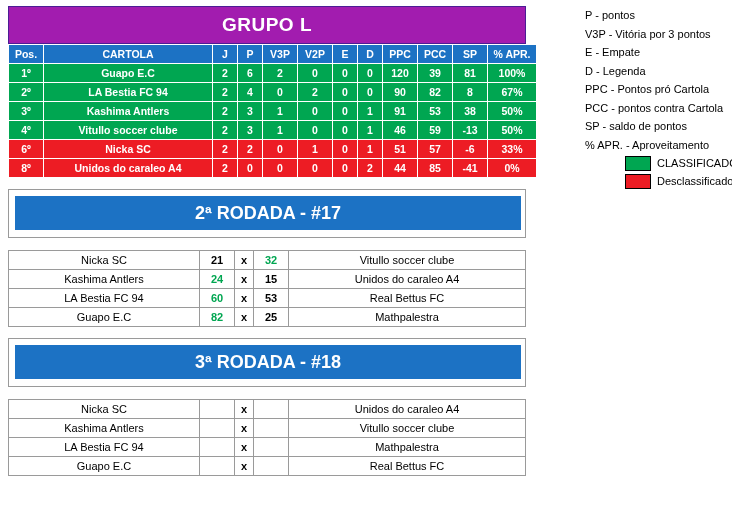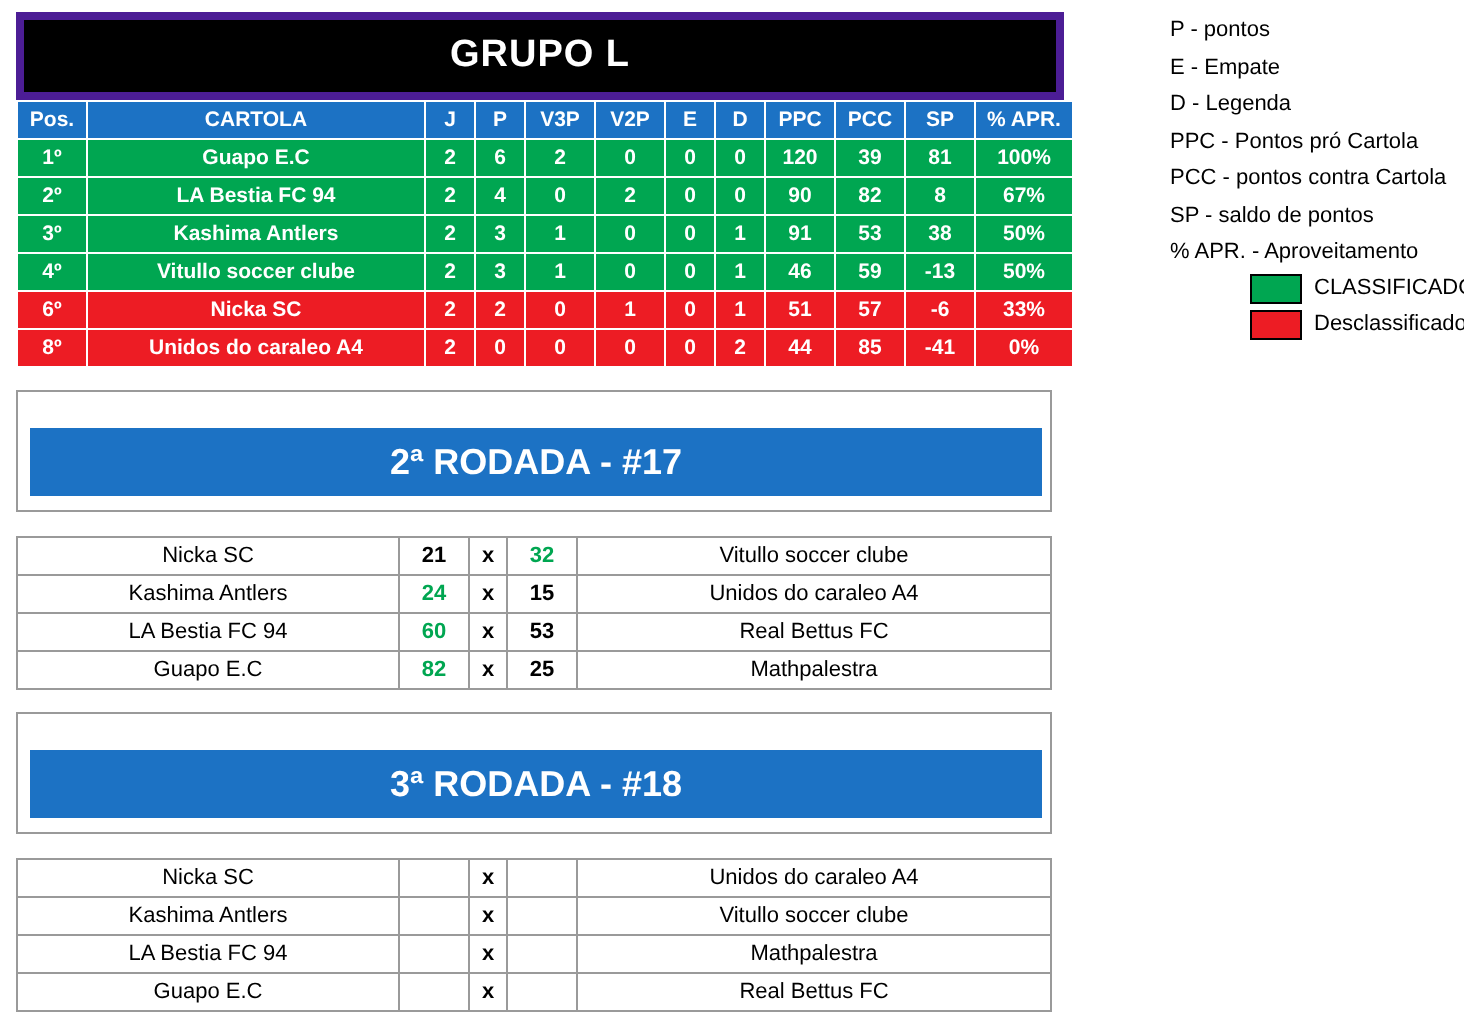--- a/index.html
+++ b/index.html
@@ -27,22 +27,22 @@
     position: absolute;
     left: 8px;
     top: 6px;
     width: 530px;
   }
 
   
   .group-banner {
     width: 516px;
     height: 36px;
-    background: #000000;
-    border: 4px solid #4c1d95;
+    background: #a21caf;
+    border: 1px solid #4c1d95;
     color: #ffffff;
     font-size: 19px;
     font-weight: bold;
     display: flex;
     align-items: center;
     justify-content: center;
     letter-spacing: 0.5px;
   }
 
   
@@ -89,21 +89,21 @@
     margin-top: 16px;
   }
   .round-wrap {
     border: 1px solid #9a9a9a;
     width: 518px;
     box-sizing: border-box;
     padding: 5px 5px 6px 5px;
     margin-top: 11px;
     background: #ffffff;
   }
-  .round-wrap .round-banner { margin-top: 12px; width: 506px; }
+  .round-wrap .round-banner { margin-top: 0; width: 506px; }
 
   
   table.matches {
     border-collapse: collapse;
     width: 518px;
     table-layout: fixed;
     margin-top: 12px;
   }
   table.matches td {
     border: 1px solid #9a9a9a;
@@ -331,20 +331,21 @@
             <td>Real Bettus FC</td>
           </tr>
         </tbody>
     </table>
 
   </div>
 
   <div class="legend">
     <div>
         <div>P - pontos</div>
+        <div>V3P - Vitória por 3 pontos</div>
         <div>E - Empate</div>
         <div>D - Legenda</div>
         <div>PPC - Pontos pró Cartola</div>
         <div>PCC - pontos contra Cartola</div>
         <div>SP - saldo de pontos</div>
         <div>% APR. - Aproveitamento</div>
       </div>
     <div class="legend-row">
       <span class="swatch green"></span>
       <span>CLASSIFICADO</span>

